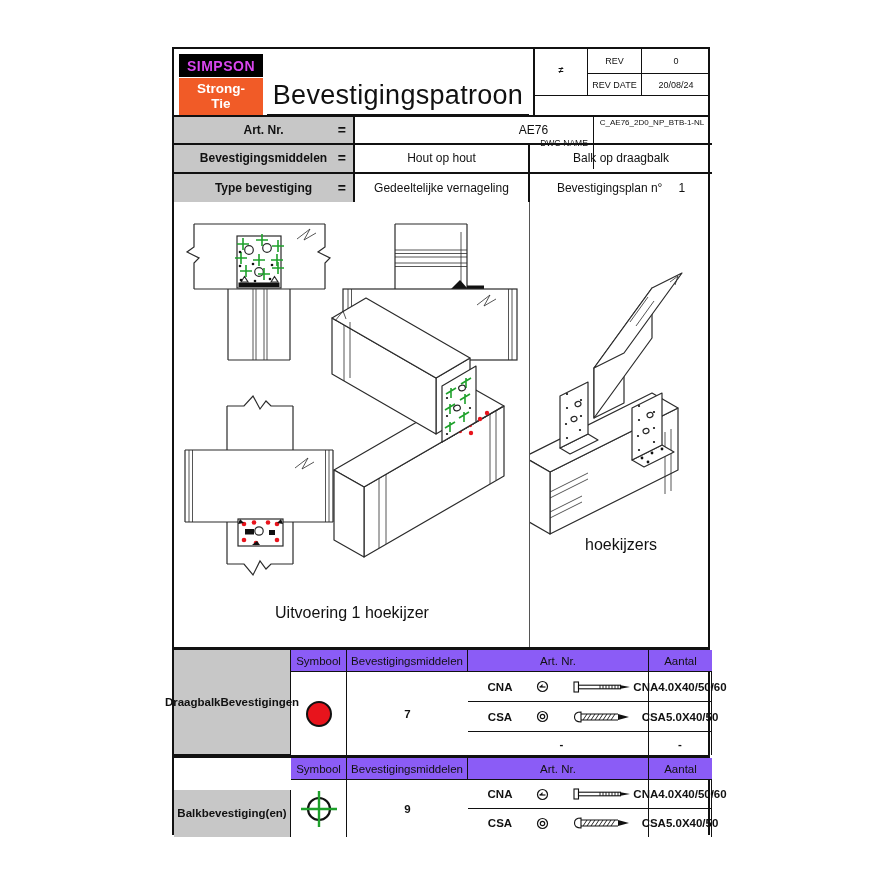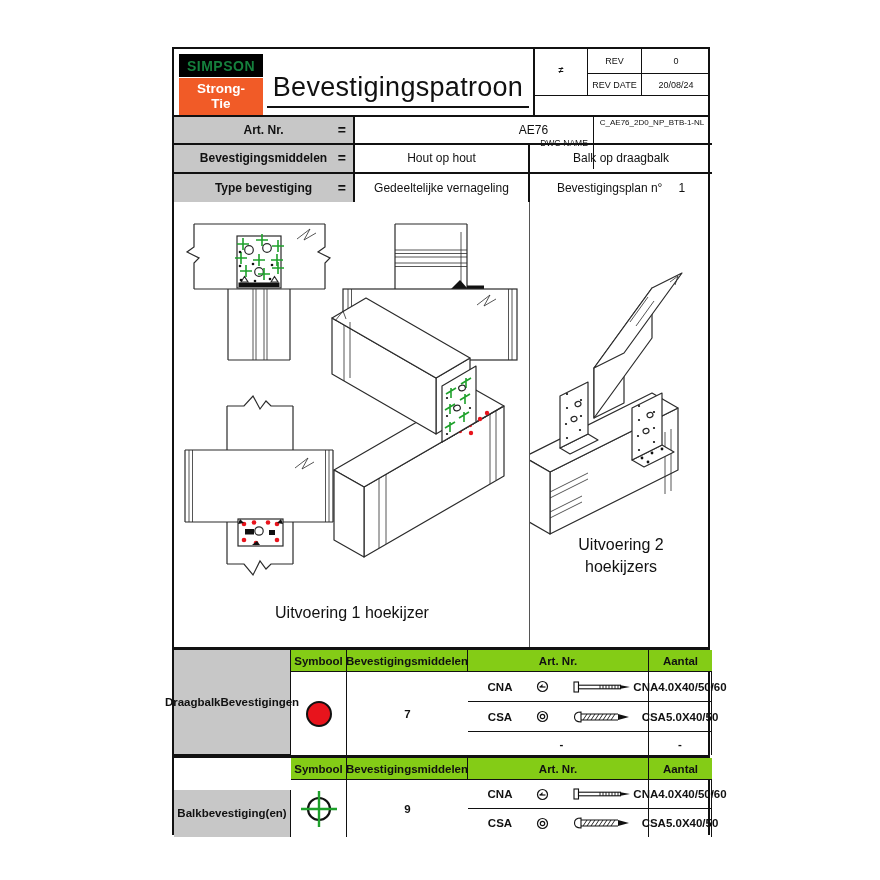--- a/index.html
+++ b/index.html
@@ -3,23 +3,23 @@
 <meta charset="utf-8">
 <style>
   * { box-sizing: border-box; margin: 0; padding: 0; }
   html,body { width:880px; height:880px; background:#fff; font-family:"Liberation Sans", sans-serif; color:#111; }
   .canvas { position:relative; width:880px; height:880px; background:#fff; overflow:hidden; }
   .sheet { position:absolute; left:172px; top:47px; width:538px; height:788px; border:2.5px solid #111; background:#fff; }
 
   
   .hdr { position:absolute; left:0; top:0; width:100%; height:68px; border-bottom:2.5px solid #111; }
   .logo { position:absolute; left:5px; top:5px; width:84px; }
-  .logo-top { background:#000; color:#15803d; font-weight:bold; font-size:14px; letter-spacing:.5px; text-align:center; padding:4px 0 3px; }
+  .logo-top { background:#000; color:#d946ef; font-weight:bold; font-size:14px; letter-spacing:.5px; text-align:center; padding:4px 0 3px; }
   .logo-bot { background:#f15b27; color:#fff; font-weight:bold; font-size:13.5px; text-align:center; padding:3px 12px 4px; margin-top:1px; }
-  .title-wrap { position:absolute; left:92px; right:178px; top:8px; height:66px; display:flex; align-items:center; justify-content:center; }
+  .title-wrap { position:absolute; left:92px; right:178px; top:16px; height:66px; display:flex; align-items:center; justify-content:center; }
   .title { font-size:27px; letter-spacing:.3px; border-bottom:2px solid #111; padding:0 6px 3px; white-space:nowrap; }
   .revblock { position:absolute; right:0; top:0; width:175px; height:66px; border-left:2px solid #111; display:grid; grid-template-columns:53px 54px 68px; grid-template-rows:25px 22px 19px; }
   .revblock > div { border-bottom:1.5px solid #111; border-right:1.5px solid #111; display:flex; align-items:center; justify-content:center; font-size:9px; }
   .rb-sym { grid-row:1/3; font-size:36px; font-weight:bold; line-height:1; padding-bottom:4px; }
   .rb-last { border-bottom:none !important; }
   .rb-norr { border-right:none !important; }
   .rb-dwg { grid-column:1/4; display:grid !important; grid-template-columns:59px 1fr; padding:0; border-bottom:none !important; border-right:none !important; }
   .rb-dwg > div { display:flex; align-items:center; justify-content:center; font-size:8.5px; }
   .rb-dwg .k { border-right:1.5px solid #111; height:100%;margin-top:42px; }
   .rb-dwg .v { font-size:8px; }
@@ -47,21 +47,21 @@
   .grn { stroke:#1ea12b; stroke-width:1.6; fill:none; }
   .red-dot { fill:#e8141c; }
   .blk { fill:#111; stroke:none; }
 
   
   .ftable { position:absolute; left:0; width:100%; display:grid; grid-template-columns:117px 56px 121px 181px 63px; border-top:3px solid #111; background:#fff; }
   .t1 { top:598px; height:108px; grid-template-rows:22px 30px 30px 23px; }
   .t2 { top:706px; height:82px; grid-template-rows:22px 29px 28px; }
   .ftable > div { border-right:1.8px solid #111; border-bottom:1.8px solid #111; display:flex; align-items:center; justify-content:center; font-size:11.5px; }
   .c-name { background:#c7c7c7; font-weight:bold; text-align:center; flex-direction:row; line-height:1.3; font-size:12px; }
-  .c-head { background:#84cc16; font-weight:bold; font-size:12px; }
+  .c-head { background:#8b5cf6; font-weight:normal; font-size:12px; }
   .c-span-rows-t1 { grid-row:2/5; }
   .c-span-rows-t2 { grid-row:2/4; }
   .c-name-t1 { grid-row:1/5; }
   .c-name-t2 { grid-row:1/4;margin-top:32px; }
   .c-fast { justify-content:flex-end; padding-left:7px; gap:24px; font-weight:bold; }
   .c-art { font-weight:bold; }
   .c-qty { font-weight:bold; font-size:13px; }
   .nob { border-bottom:none !important; }
   .nor { border-right:none !important; }
   .sym-red { width:26px; height:26px; border-radius:50%; background:#e8141c; border:2.2px solid #111; }
@@ -287,21 +287,20 @@
             <circle cx="124" cy="226" r="1.1"></circle>
                 <circle cx="109" cy="218" r="1.1"></circle>
                 <circle cx="124" cy="210" r="1.1"></circle>
                 <circle cx="109" cy="204" r="1.1"></circle>
           </g>
           <ellipse class="wht" cx="116" cy="229" rx="3" ry="2.5" transform="rotate(-20 116 229)"></ellipse>
           <ellipse class="wht" cx="120" cy="213" rx="3" ry="2.5" transform="rotate(-20 120 213)"></ellipse>
         </g>
       </svg>
       <div class="cap2">
-        <div>Uitvoering 2</div>
         <div>hoekijzers</div>
       </div>
     </div>
   </div>
 
   <div class="ftable t1">
     <div class="c-name c-name-t1">
       <span>Draagbalk</span>
       <span>Bevestigingen</span>
     </div>

